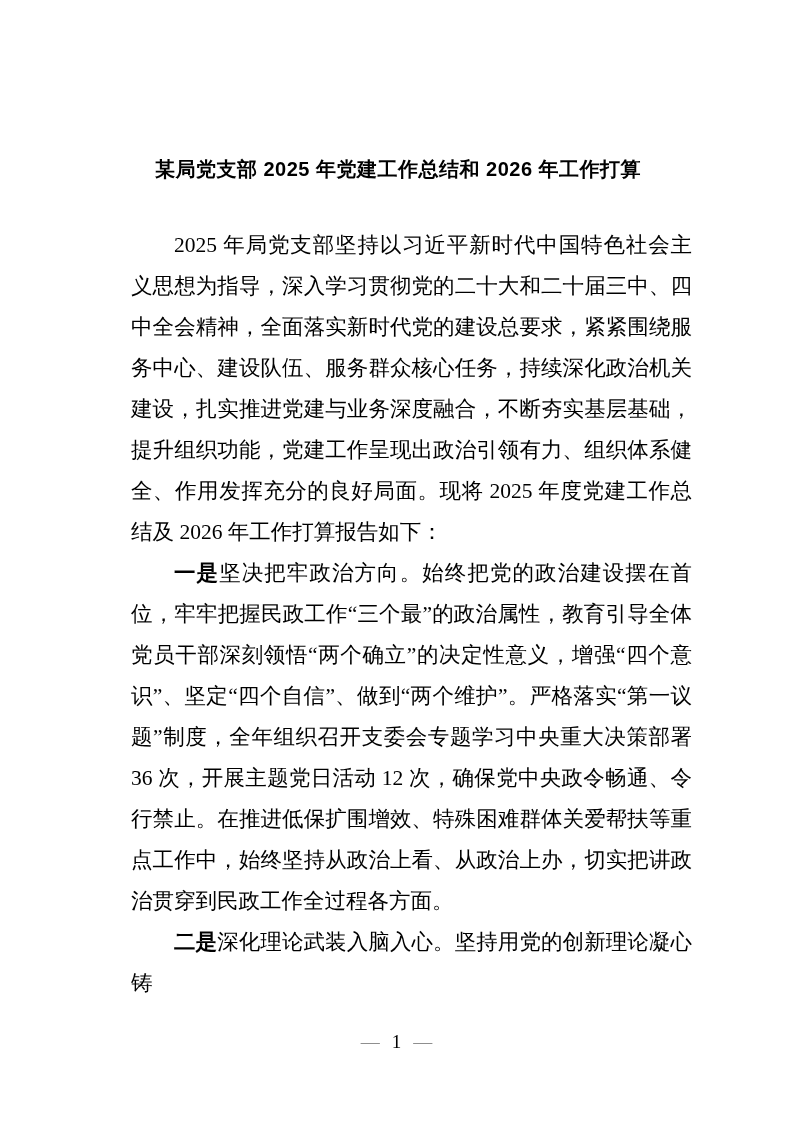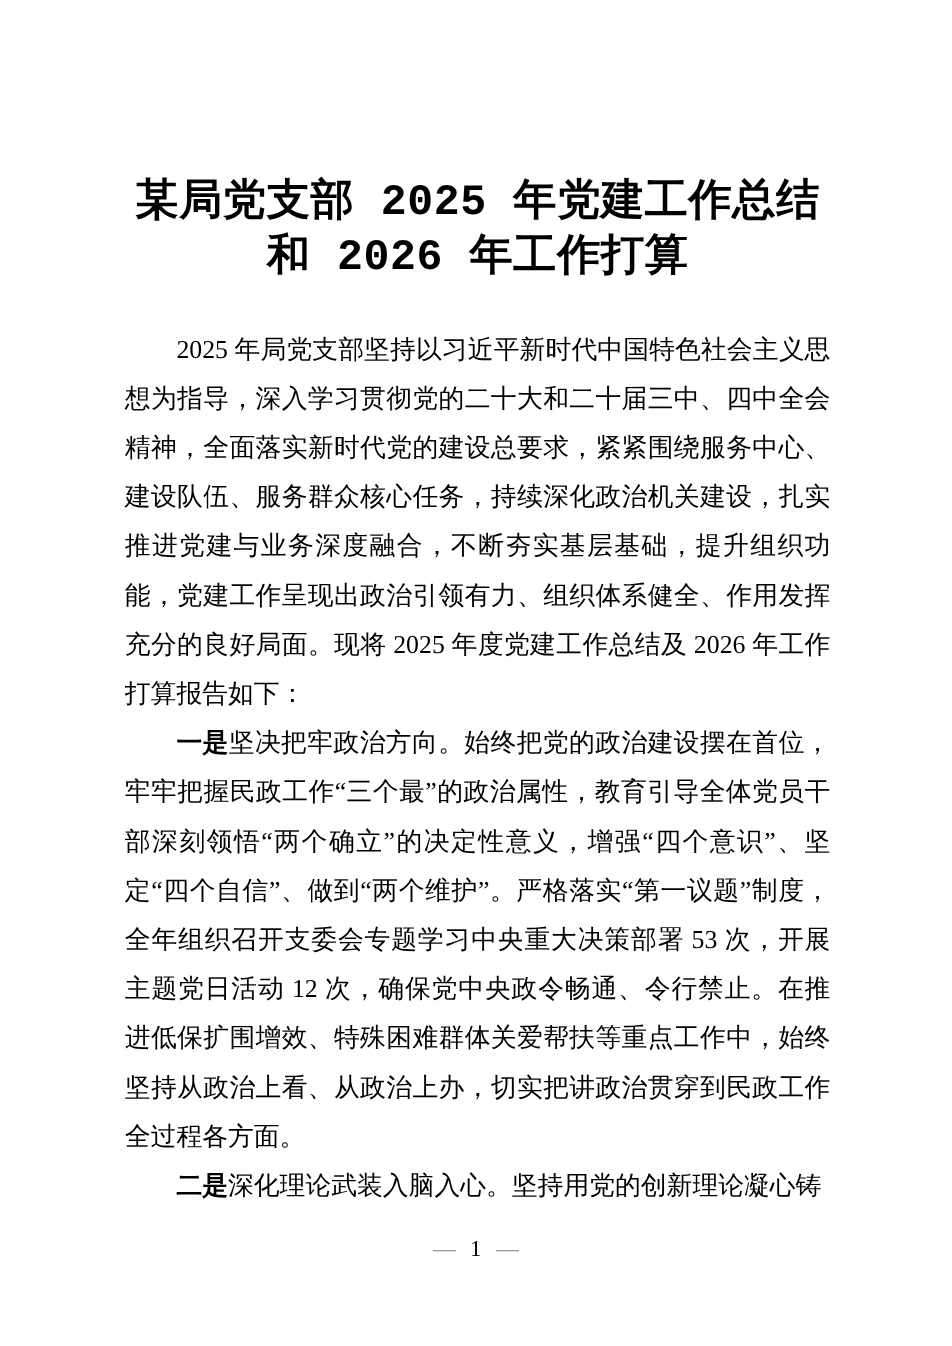--- a/index.html
+++ b/index.html
@@ -21,29 +21,30 @@
     background: #ffffff;
   }
   .content {
     position: absolute;
     left: 104px;
     top: 146px;
     width: 588px;
   }
   .doc-title {
     margin: 0;
-    font-size: 36px;
+    font-size: 20px;
     line-height: 46px;
     font-weight: 700;
     text-align: center;
     letter-spacing: 0.5px;
-    font-family: Liberation Mono, monospace;
+    font-family: Liberation Sans, sans-serif;
   }
   .document-body {
     margin-top: 33px;
+    margin-left: 27px;
   }
   p.para {
     margin: 0;
     font-size: 21.5px;
     line-height: 41px;
     text-align: justify;
     text-indent: 2em;
     word-break: break-all;
   }
   p.para.heading {
@@ -72,20 +73,20 @@
   }
 </style>
 </head>
 <body>
 
 <div class="page">
   <div class="content">
     <h1 class="doc-title">某局党支部 2025 年党建工作总结和 2026 年工作打算</h1>
     <div class="document-body">
         <p class="para body"><span class="seg">2025 年局党支部坚持以习近平新时代中国特色社会主义思想为指导，深入学习贯彻党的二十大和二十届三中、四中全会精神，全面落实新时代党的建设总要求，紧紧围绕服务中心、建设队伍、服务群众核心任务，持续深化政治机关建设，扎实推进党建与业务深度融合，不断夯实基层基础，提升组织功能，党建工作呈现出政治引领有力、组织体系健全、作用发挥充分的良好局面。现将 2025 年度党建工作总结及 2026 年工作打算报告如下：</span></p>
-        <p class="para body"><span class="seg bold">一是</span><span class="seg">坚决把牢政治方向。始终把党的政治建设摆在首位，牢牢把握民政工作“三个最”的政治属性，教育引导全体党员干部深刻领悟“两个确立”的决定性意义，增强“四个意识”、坚定“四个自信”、做到“两个维护”。严格落实“第一议题”制度，全年组织召开支委会专题学习中央重大决策部署 53 次，开展主题党日活动 12 次，确保党中央政令畅通、令行禁止。在推进低保扩围增效、特殊困难群体关爱帮扶等重点工作中，始终坚持从政治上看、从政治上办，切实把讲政治贯穿到民政工作全过程各方面。</span></p>
+        <p class="para body"><span class="seg bold">一是</span><span class="seg">坚决把牢政治方向。始终把党的政治建设摆在首位，牢牢把握民政工作“三个最”的政治属性，教育引导全体党员干部深刻领悟“两个确立”的决定性意义，增强“四个意识”、坚定“四个自信”、做到“两个维护”。严格落实“第一议题”制度，全年组织召开支委会专题学习中央重大决策部署 36 次，开展主题党日活动 12 次，确保党中央政令畅通、令行禁止。在推进低保扩围增效、特殊困难群体关爱帮扶等重点工作中，始终坚持从政治上看、从政治上办，切实把讲政治贯穿到民政工作全过程各方面。</span></p>
         <p class="para body"><span class="seg bold">二是</span><span class="seg">深化理论武装入脑入心。坚持用党的创新理论凝心铸</span></p>
       </div>
   </div>
   <div class="footer">
     <span class="dash">—</span><span class="num">1</span><span class="dash">—</span>
   </div>
 </div>
 
 </body></html>

